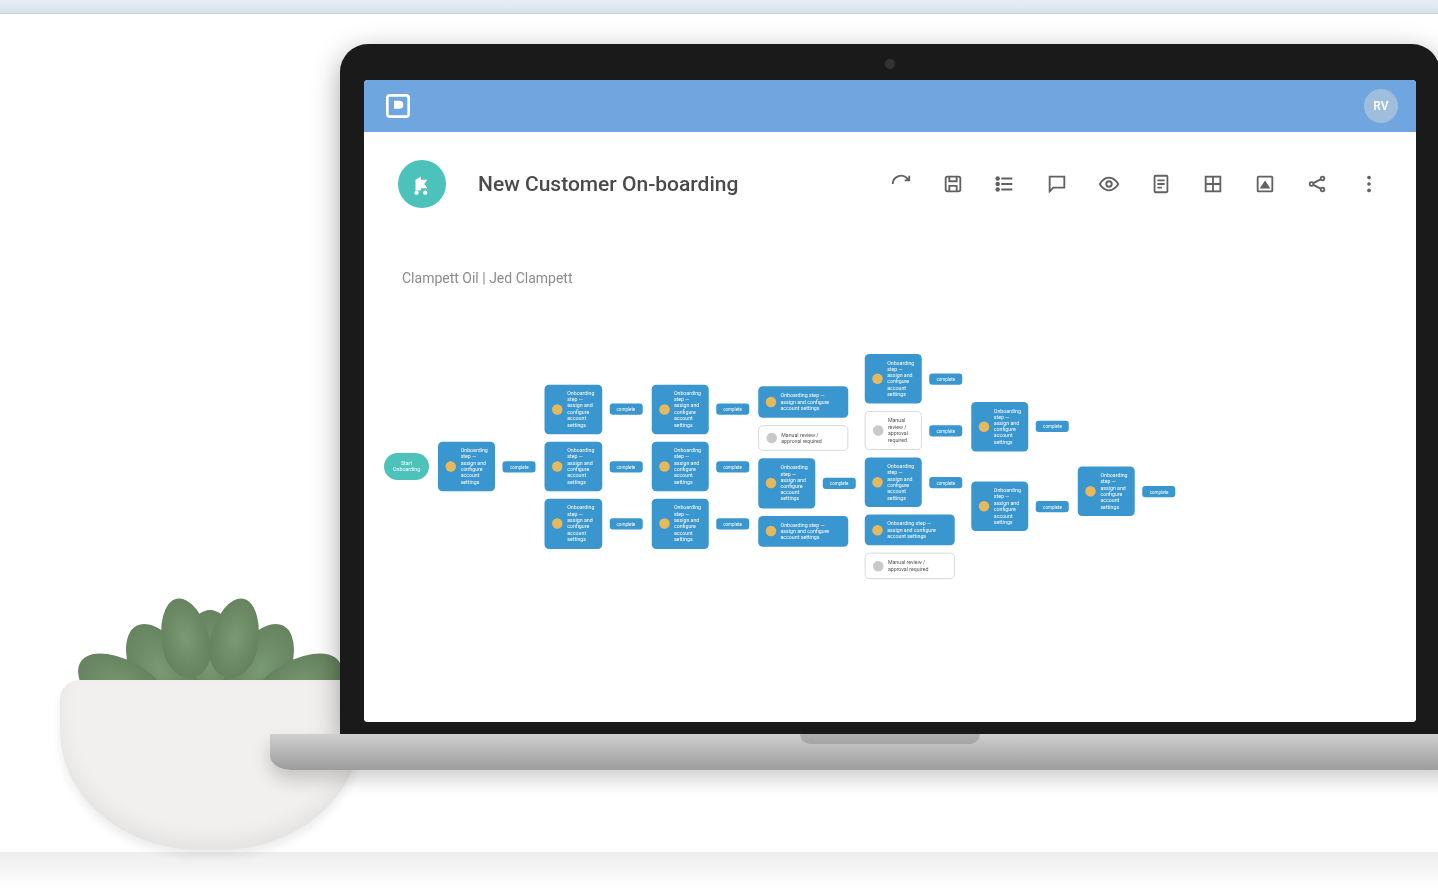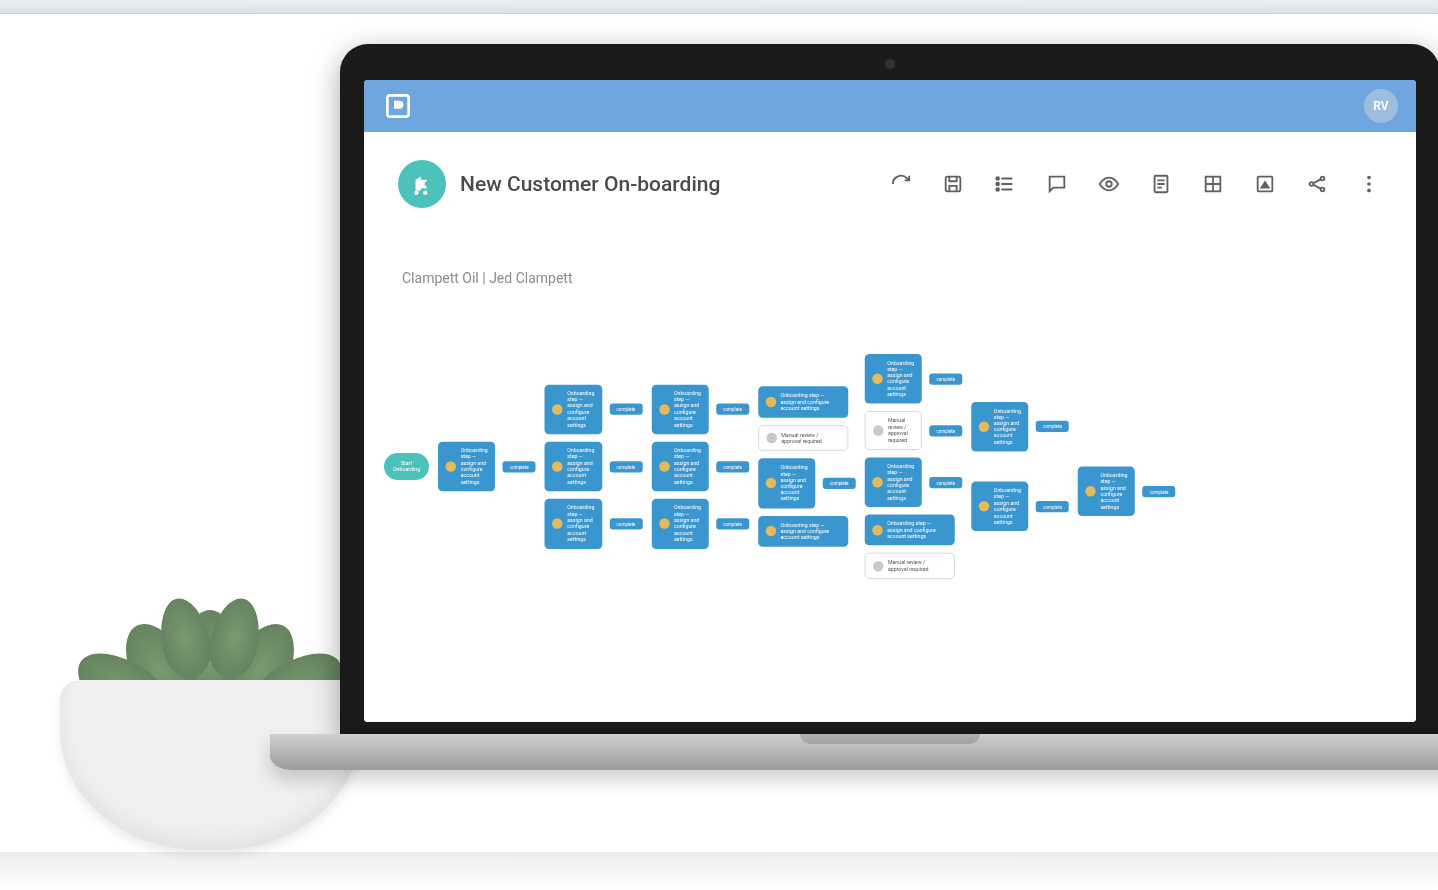--- a/index.html
+++ b/index.html
@@ -104,21 +104,21 @@
   
   .page-header {
     padding: 28px 34px 8px 34px;
     display: flex;
     flex-direction: column;
     gap: 14px;
   }
   .title-row {
     display: flex;
     align-items: center;
-    gap: 14px;
+    gap: 32px;
   }
   .page-icon {
     width: 48px; height: 48px; border-radius: 50%;
     background: #4cc2bb;
     display:flex; align-items:center; justify-content:center;
     color:#fff;
   }
   .page-title {
     font-size: 21px;
     color: #4a4a4a;

